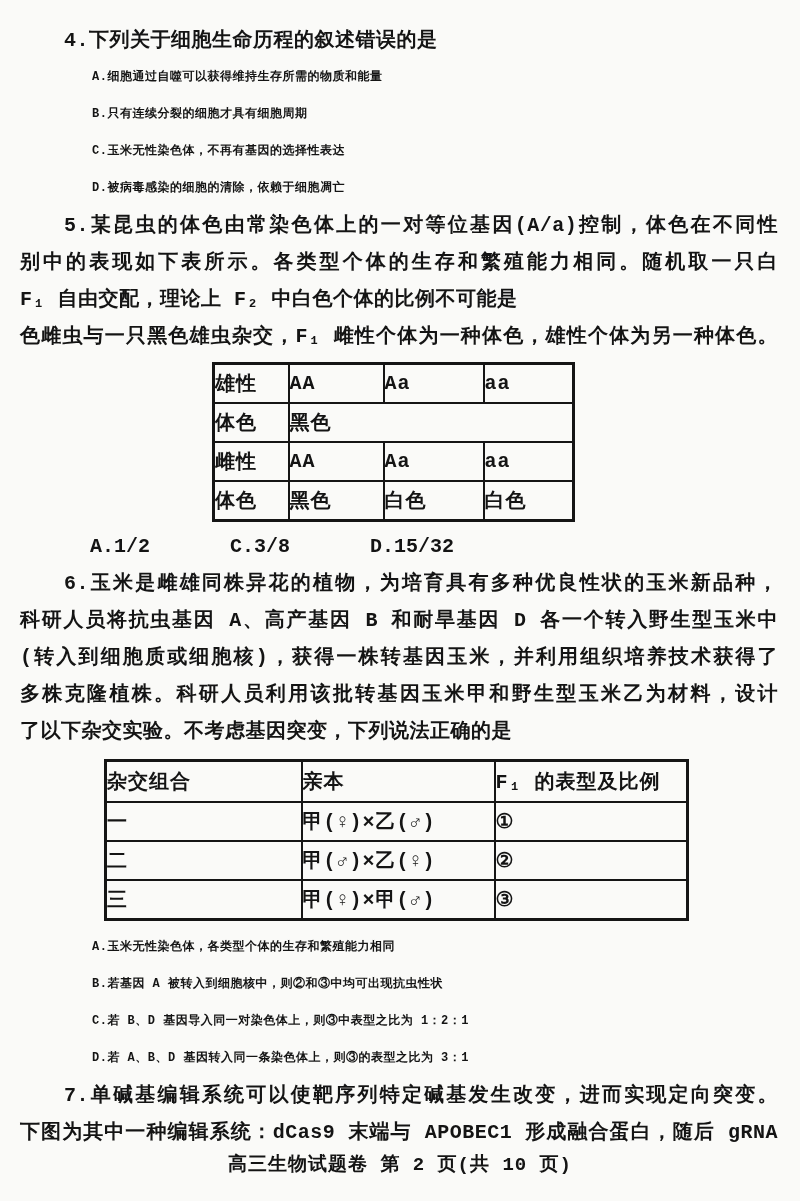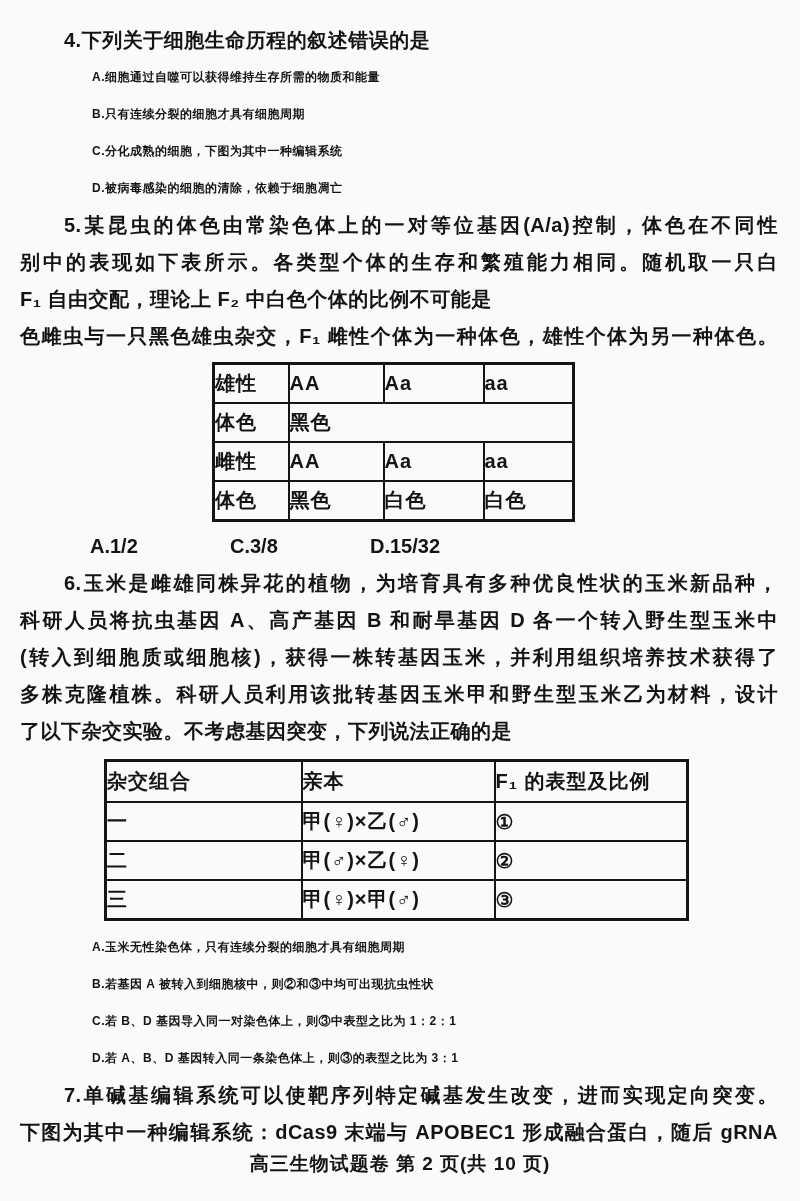--- a/index.html
+++ b/index.html
@@ -7,21 +7,21 @@
     padding: 0;
     background: #e9e9e7;
   }
   .page {
     position: relative;
     width: 800px;
     height: 1201px;
     margin: 0 auto;
     background: #fafaf8;
     color: #141414;
-    font-family: Liberation Sans, sans-serif;
+    font-family: Liberation Mono, monospace;
     font-weight: 600;
     box-sizing: border-box;
     padding: 22px 22px 0 20px;
     overflow: hidden;
   }
   .line {
     font-size: 20px;
     line-height: 37px;
     text-align: justify;
     letter-spacing: 0.5px;
@@ -92,21 +92,21 @@
 </style>
 </head>
 <body>
 
 <div class="page">
 
   <div>
     <div class="line indent">4.下列关于细胞生命历程的叙述错误的是</div>
     <div class="opt">A.细胞通过自噬可以获得维持生存所需的物质和能量</div>
     <div class="opt">B.只有连续分裂的细胞才具有细胞周期</div>
-    <div class="opt">C.分化成熟的细胞，下图为其中一种编辑系统</div>
+    <div class="opt">C.玉米无性染色体，不再有基因的选择性表达</div>
     <div class="opt">D.被病毒感染的细胞的清除，依赖于细胞凋亡</div>
   </div>
 
   <div>
     <div class="line full indent">5.某昆虫的体色由常染色体上的一对等位基因(A/a)控制，体色在不同性</div>
     <div class="line full">别中的表现如下表所示。各类型个体的生存和繁殖能力相同。随机取一只白</div>
     <div class="line">F₁ 自由交配，理论上 F₂ 中白色个体的比例不可能是</div>
     <div class="line full">色雌虫与一只黑色雄虫杂交，F₁ 雌性个体为一种体色，雄性个体为另一种体色。</div>
 
     <table class="t1">
@@ -179,21 +179,21 @@
         <td>②</td>
       </tr>
       <tr>
         <td>三</td>
         <td>甲(♀)×甲(♂)</td>
         <td>③</td>
       </tr>
     </tbody>
       </table>
 
-    <div class="opt">A.玉米无性染色体，只有连续分裂的细胞才具有细胞周期</div>
+    <div class="opt">A.玉米无性染色体，各类型个体的生存和繁殖能力相同</div>
     <div class="opt">B.若基因 A 被转入到细胞核中，则②和③中均可出现抗虫性状</div>
     <div class="opt">C.若 B、D 基因导入同一对染色体上，则③中表型之比为 1：2：1</div>
     <div class="opt">D.若 A、B、D 基因转入同一条染色体上，则③的表型之比为 3：1</div>
   </div>
 
   <div>
     <div class="line full indent">7.单碱基编辑系统可以使靶序列特定碱基发生改变，进而实现定向突变。</div>
     <div class="line full">下图为其中一种编辑系统：dCas9 末端与 APOBEC1 形成融合蛋白，随后 gRNA</div>
   </div>
 

